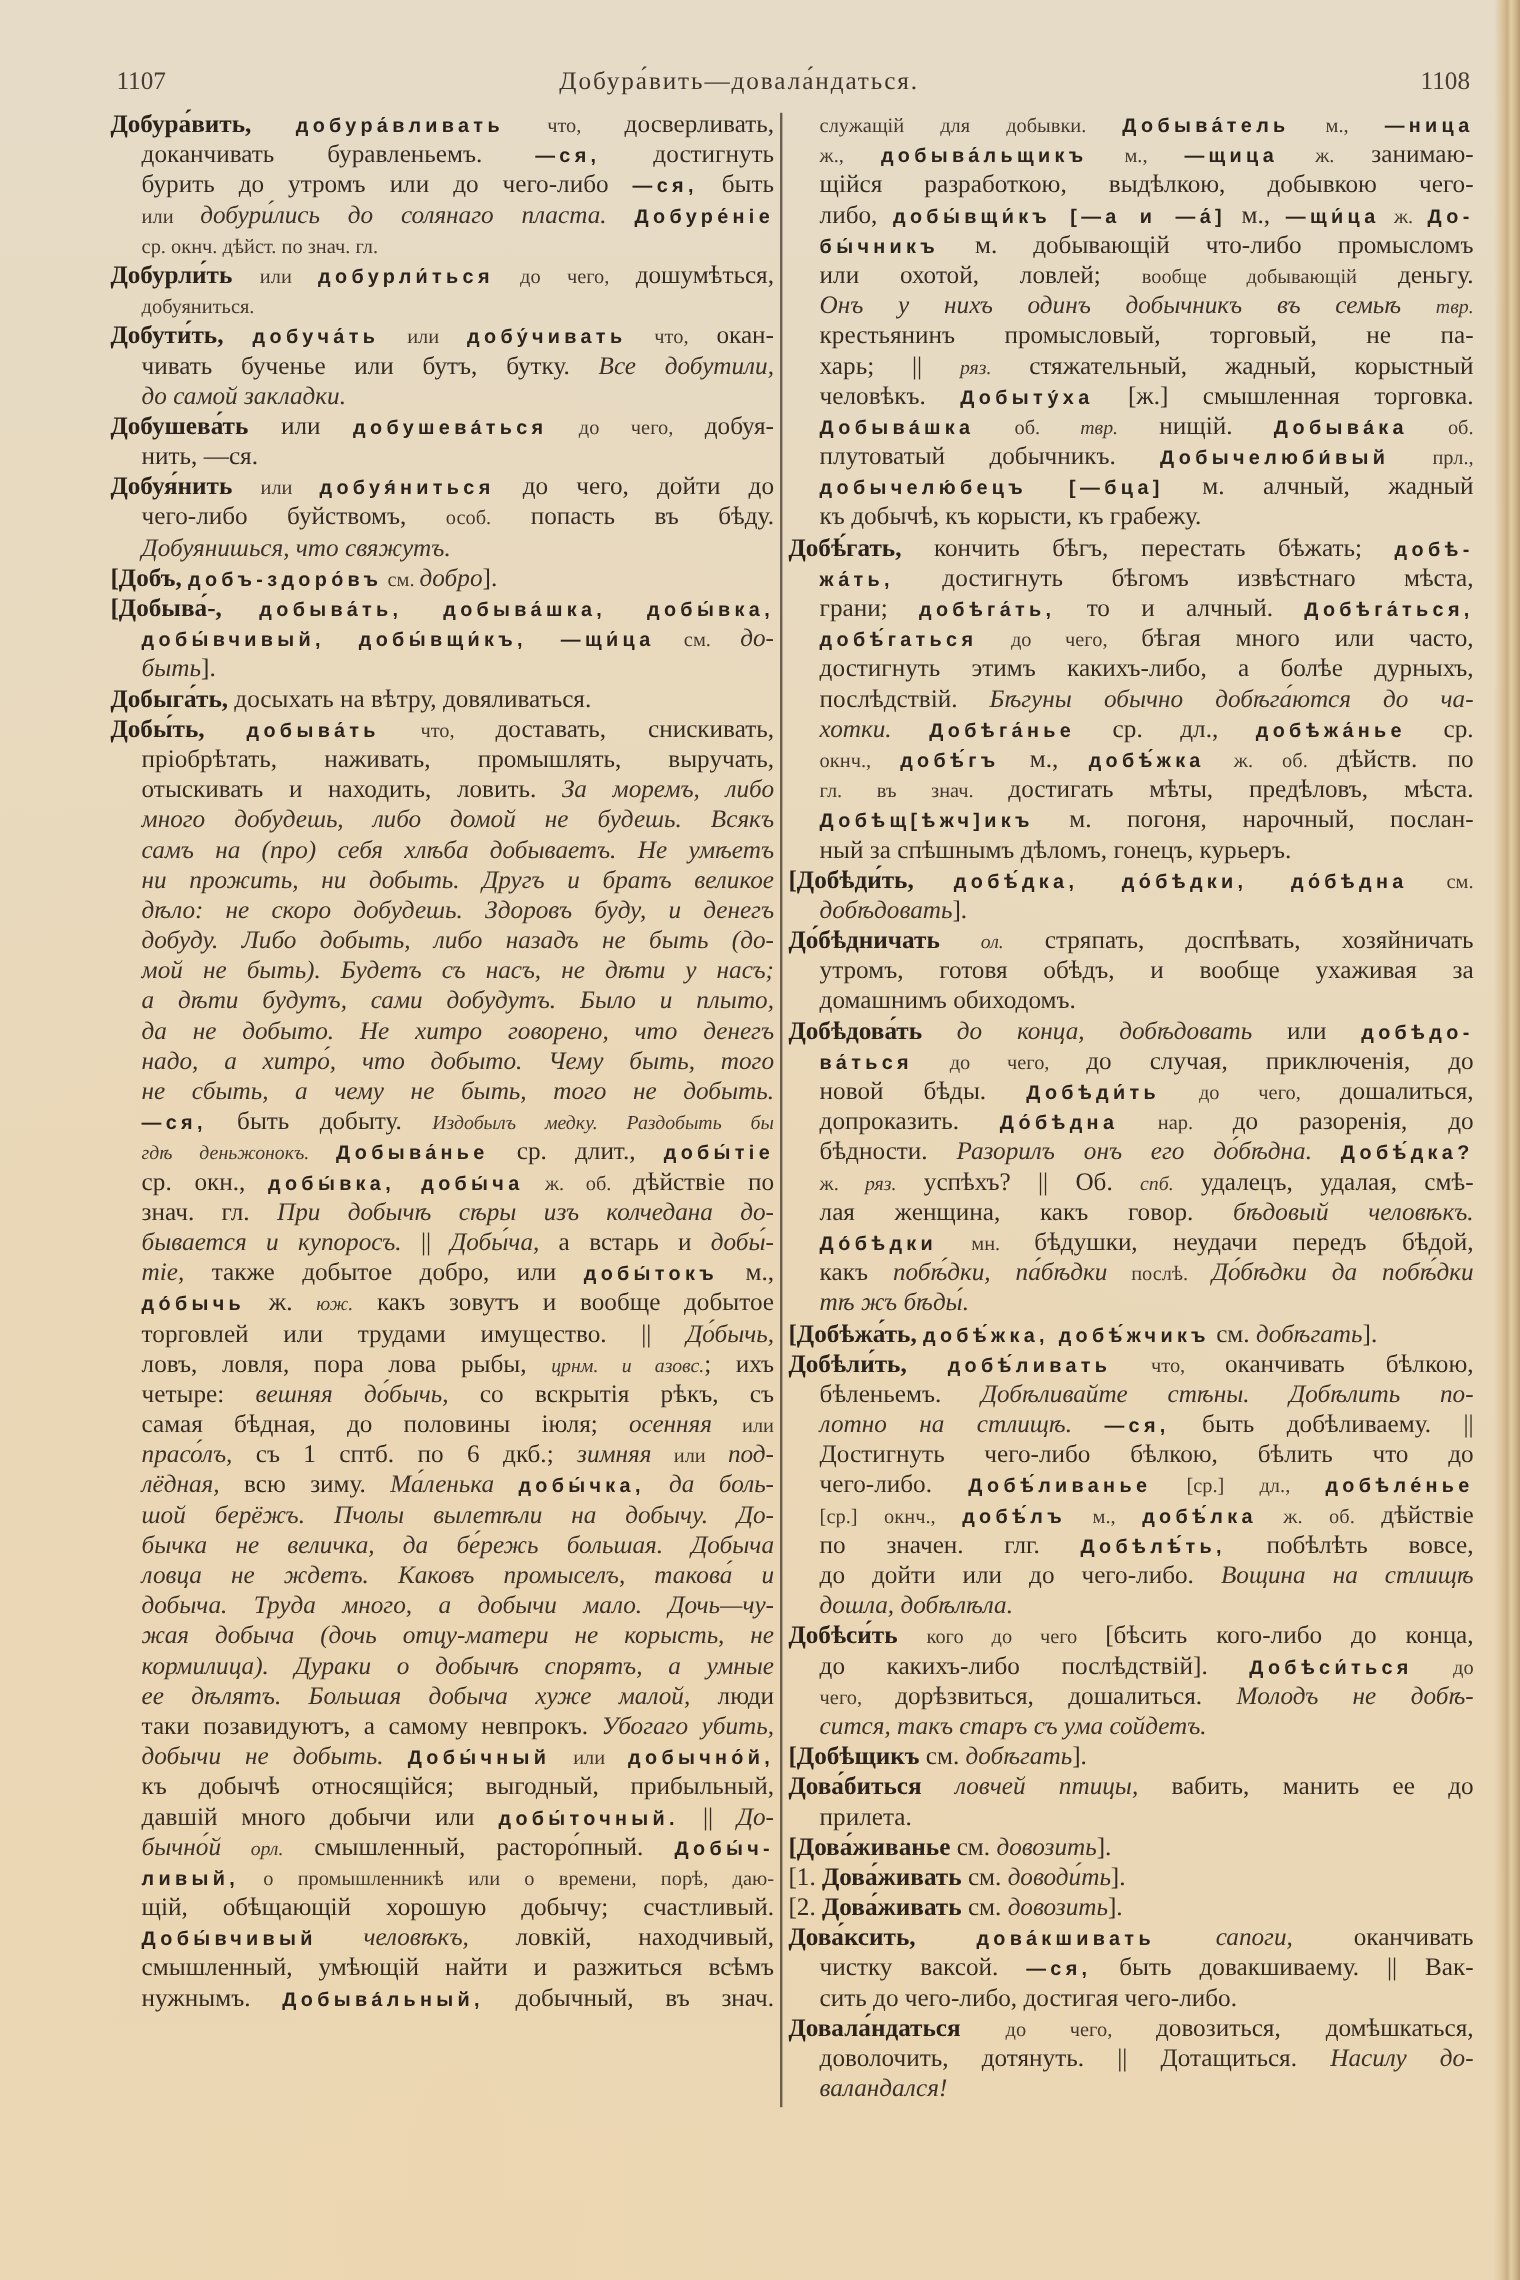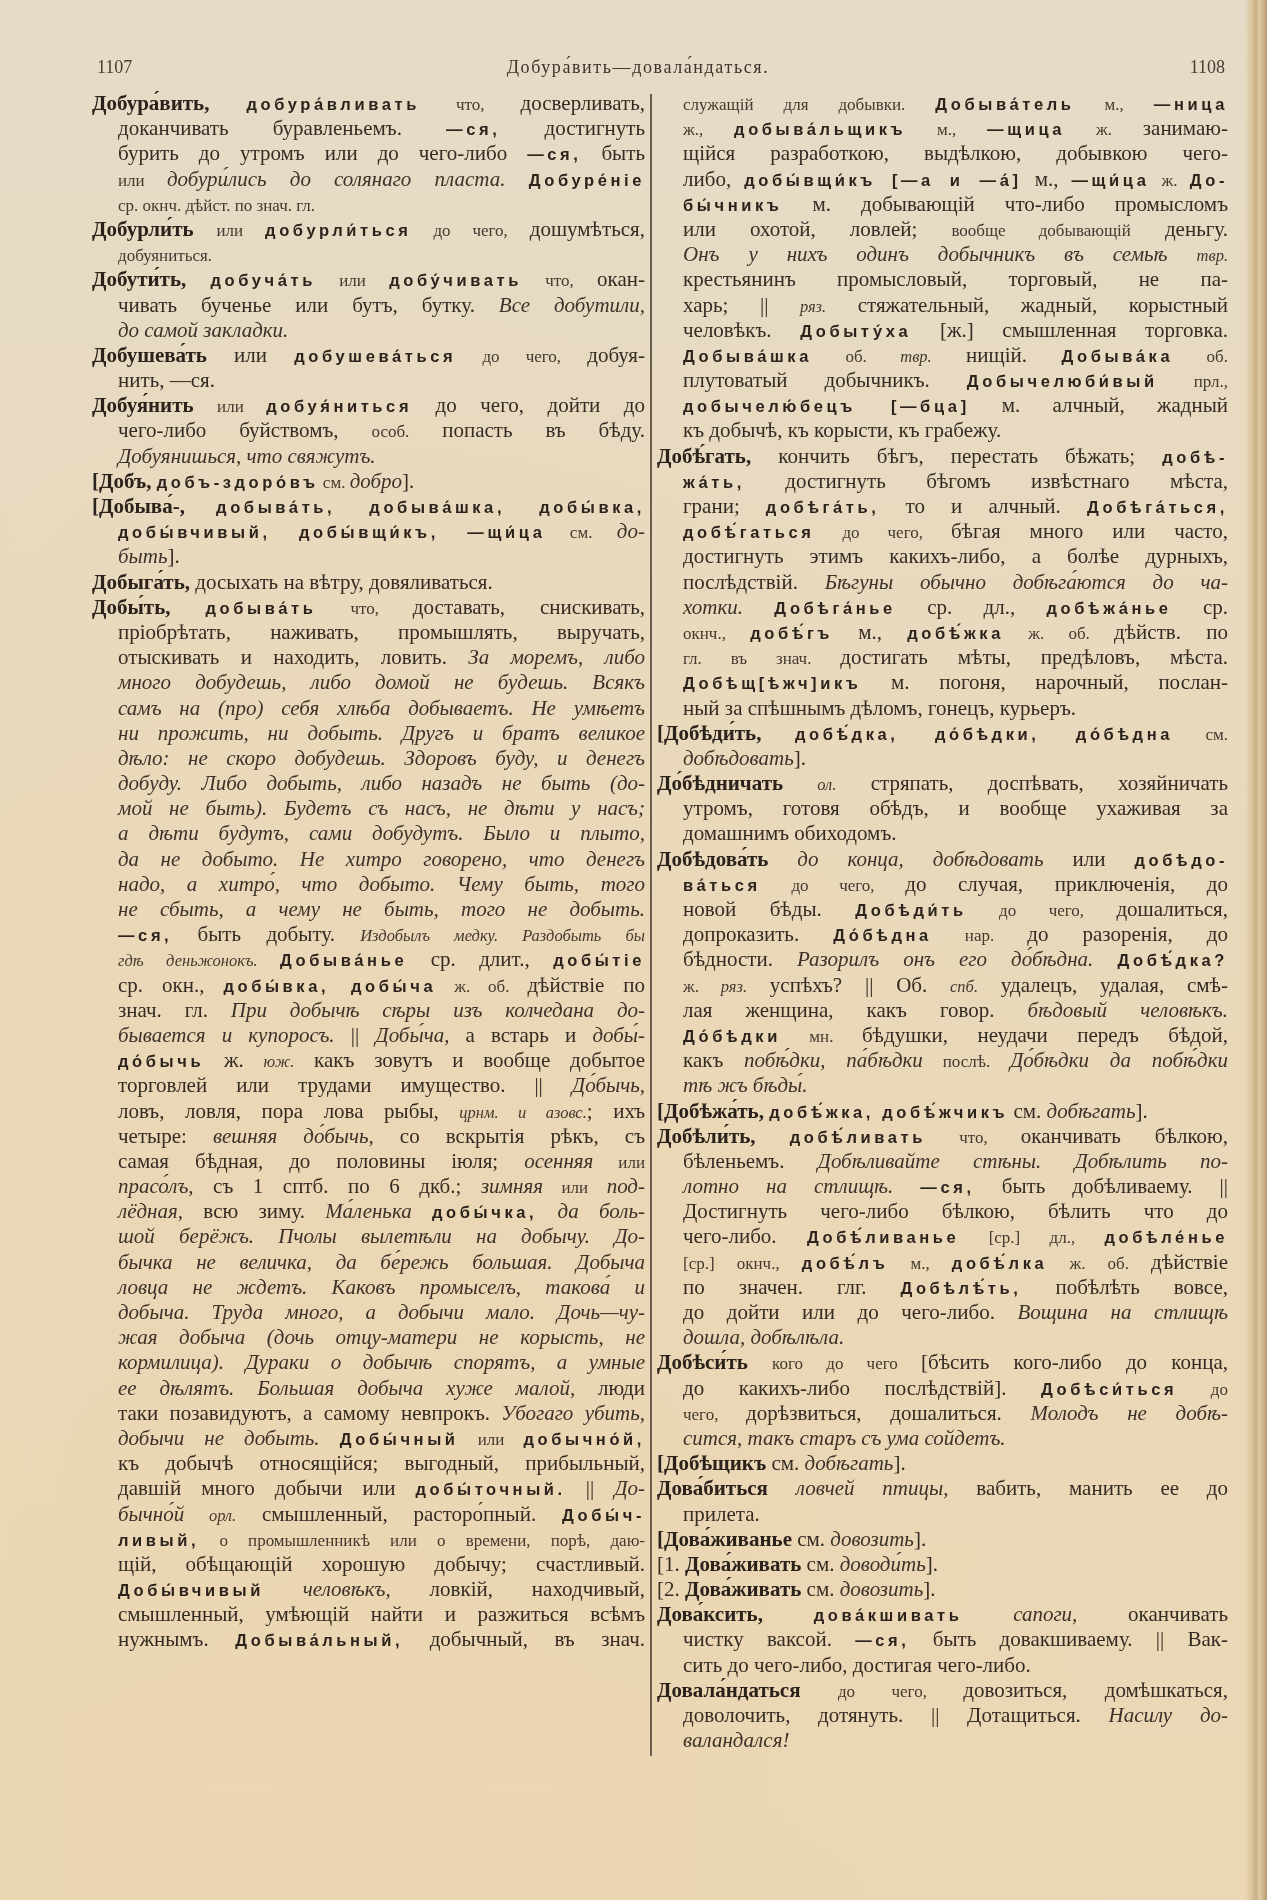--- a/index.html
+++ b/index.html
@@ -14,29 +14,29 @@
     color: #342b23;
     font-family: "Liberation Serif", serif;
   }
   .header {
     position: absolute;
     top: 52px;
     left: 0;
     width: 1267px;
     height: 30px;
     font-family: "Liberation Serif", serif;
-    font-size: 18px;
+    font-size: 21px;
     line-height: 30px;
     color: #473d33;
   }
   .pn-left { position: absolute; left: 97px; top: 0; }
   .pn-right { position: absolute; right: 42px; top: 0; }
   .title {
     position: absolute;
-    left: 638px;
+    left: 616px;
     top: 0;
     transform: translateX(-50%);
     white-space: nowrap;
     letter-spacing: 1.6px;
     color: #3d342b;
   }
   .col { position: absolute; top: 91px; }
   .col-left { left: 92px; width: 553px; }
   .col-right { left: 657px; width: 571px; }
   .col-rule {
@@ -144,20 +144,21 @@
         <div class="line ind"><span class="seg-i">мой не быть). Будетъ съ насъ, не дѣти у насъ;</span></div>
         <div class="line ind"><span class="seg-i">а дѣти будутъ, сами добудутъ. Было и плыто,</span></div>
         <div class="line ind"><span class="seg-i">да не добыто. Не хитро говорено, что денегъ</span></div>
         <div class="line ind"><span class="seg-i">надо, а хитро́, что добыто. Чему быть, того</span></div>
         <div class="line ind"><span class="seg-i">не сбыть, а чему не быть, того не добыть.</span></div>
         <div class="line ind"><span class="seg-b">—ся,</span><span class="seg-n"> быть добыту. </span><span class="seg-si">Издобылъ медку. Раздобыть бы</span></div>
         <div class="line ind"><span class="seg-si">гдѣ деньжонокъ. </span><span class="seg-b">Добыва́нье</span><span class="seg-n"> ср. длит., </span><span class="seg-b">добы́тіе</span></div>
         <div class="line ind"><span class="seg-n">ср. окн., </span><span class="seg-b">добы́вка, добы́ча</span><span class="seg-s"> ж. об. </span><span class="seg-n">дѣйствіе по</span></div>
         <div class="line ind"><span class="seg-n">знач. гл. </span><span class="seg-i">При добычѣ сѣры изъ колчедана до-</span></div>
         <div class="line ind"><span class="seg-i">бывается и купоросъ. </span><span class="seg-n">|| </span><span class="seg-i">Добы́ча,</span><span class="seg-n"> а встарь и </span><span class="seg-i">добы́-</span></div>
+        <div class="line ind"><span class="seg-i">тіе,</span><span class="seg-n"> также добытое добро, или </span><span class="seg-b">добы́токъ</span><span class="seg-n"> м.,</span></div>
         <div class="line ind"><span class="seg-b">до́бычь</span><span class="seg-n"> ж. </span><span class="seg-si">юж.</span><span class="seg-n"> какъ зовутъ и вообще добытое</span></div>
         <div class="line ind"><span class="seg-n">торговлей или трудами имущество. || </span><span class="seg-i">До́бычь,</span></div>
         <div class="line ind"><span class="seg-n">ловъ, ловля, пора лова рыбы, </span><span class="seg-si">црнм. и азовс.</span><span class="seg-n">; ихъ</span></div>
         <div class="line ind"><span class="seg-n">четыре: </span><span class="seg-i">вешняя до́бычь,</span><span class="seg-n"> со вскрытія рѣкъ, съ</span></div>
         <div class="line ind"><span class="seg-n">самая бѣдная, до половины іюля; </span><span class="seg-i">осенняя</span><span class="seg-s"> или</span></div>
         <div class="line ind"><span class="seg-i">прасо́лъ,</span><span class="seg-n"> съ 1 сптб. по 6 дкб.; </span><span class="seg-i">зимняя</span><span class="seg-s"> или </span><span class="seg-i">под-</span></div>
         <div class="line ind"><span class="seg-i">лёдная,</span><span class="seg-n"> всю зиму. </span><span class="seg-i">Ма́ленька </span><span class="seg-b">добы́чка,</span><span class="seg-i"> да боль-</span></div>
         <div class="line ind"><span class="seg-i">шой берёжъ. Пчолы вылетѣли на добычу. До-</span></div>
         <div class="line ind"><span class="seg-i">бычка не величка, да бе́режь большая. Добыча</span></div>
         <div class="line ind"><span class="seg-i">ловца не ждетъ. Каковъ промыселъ, такова́ и</span></div>

